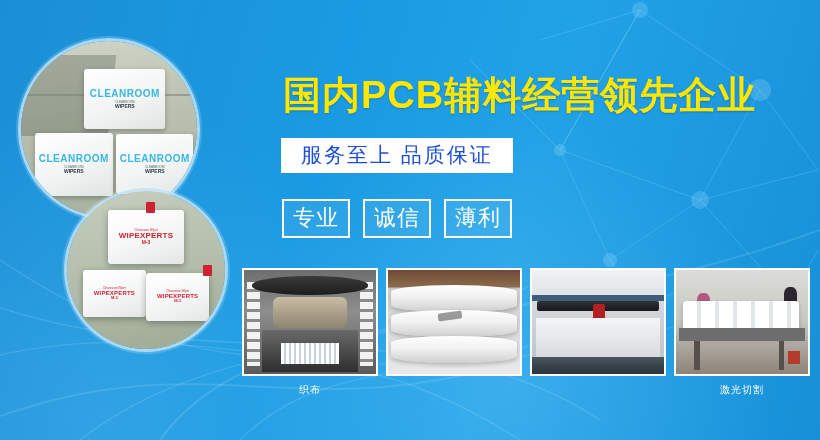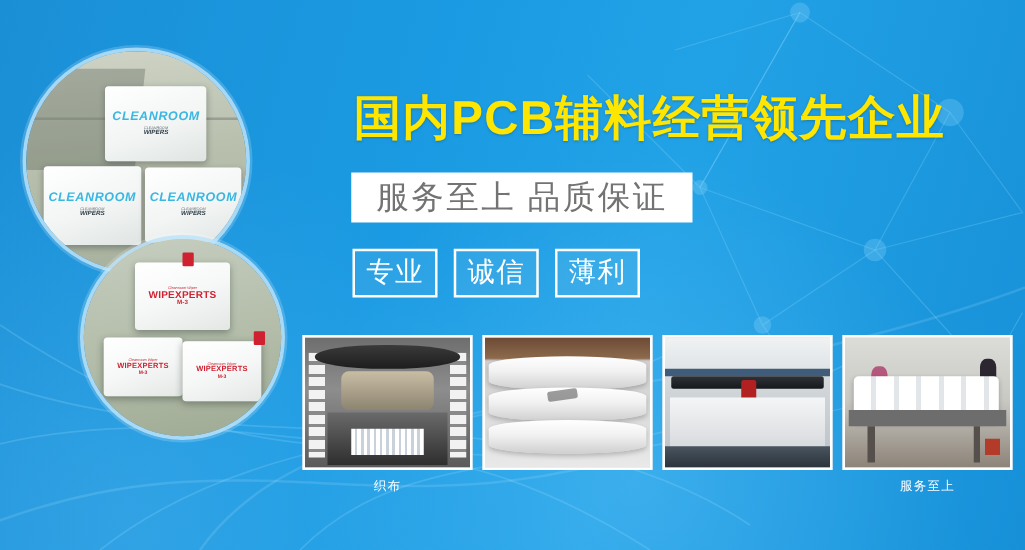--- a/index.html
+++ b/index.html
@@ -17,21 +17,21 @@
   }
   .bg-layer{position:absolute;inset:0;}
   .bg-svg{position:absolute;inset:0;width:820px;height:440px;}
 
   
   .circle-photo{
     position:absolute;border-radius:50%;overflow:hidden;
     border:3px solid rgba(190,228,250,.85);
     box-shadow:0 0 0 2px rgba(255,255,255,.18);
   }
-  .circle-a{left:18px;top:38px;width:176px;height:176px;font-style:italic;}
+  .circle-a{left:18px;top:38px;width:176px;height:176px;}
   .circle-b{left:64px;top:188px;width:158px;height:158px;}
 
   .photo-inner{position:absolute;inset:0;}
 
   
   .scene-cleanroom{
     background:linear-gradient(175deg,#cfd4c6 0%,#b9c0ae 45%,#a7af9d 100%);
   }
   .cr-shadow{position:absolute;left:-6%;top:8%;width:58%;height:46%;background:rgba(70,80,70,.30);transform:skewX(-6deg);}
   .cr-line{position:absolute;left:0;top:30%;width:100%;height:2px;background:rgba(120,130,118,.55);}
@@ -74,21 +74,21 @@
     font-size:38px;font-weight:700;color:#ffe600;
     letter-spacing:1px;line-height:1;white-space:nowrap;
     text-shadow:0 1px 2px rgba(0,60,110,.35);
   }
   .subtitle-box{
     position:absolute;left:281px;top:138px;
     background:#ffffff;padding:6px 20px 7px 20px;
     display:inline-block;
   }
   .subtitle-box .sub-text{
-    font-size:26px;color:#737373;letter-spacing:2px;line-height:1;white-space:nowrap;
+    font-size:21px;color:#1d4ed8;letter-spacing:2px;line-height:1;white-space:nowrap;
   }
   .tags{
     position:absolute;left:282px;top:199px;display:flex;gap:13px;
   }
   .tag{
     border:2px solid #ffffff;
     background:rgba(255,255,255,.07);
     color:#ffffff;font-size:22px;letter-spacing:1px;
     padding:6px 9px 7px 9px;line-height:1;white-space:nowrap;
   }
@@ -287,17 +287,17 @@
           <div class="pk-person pk-p1"></div>
           <div class="pk-person pk-p2"></div>
           <div class="pk-person pk-p3"></div>
           <div class="pk-bags"></div>
           <div class="pk-table"></div>
           <div class="pk-leg pk-l1"></div>
           <div class="pk-leg pk-l2"></div>
           <div class="pk-red"></div>
         </div>
       </div>
-      <div class="thumb-caption">服务至上</div>
+      <div class="thumb-caption">激光切割</div>
     </div>
 
   </div>
 </div>
 
 </body></html>

